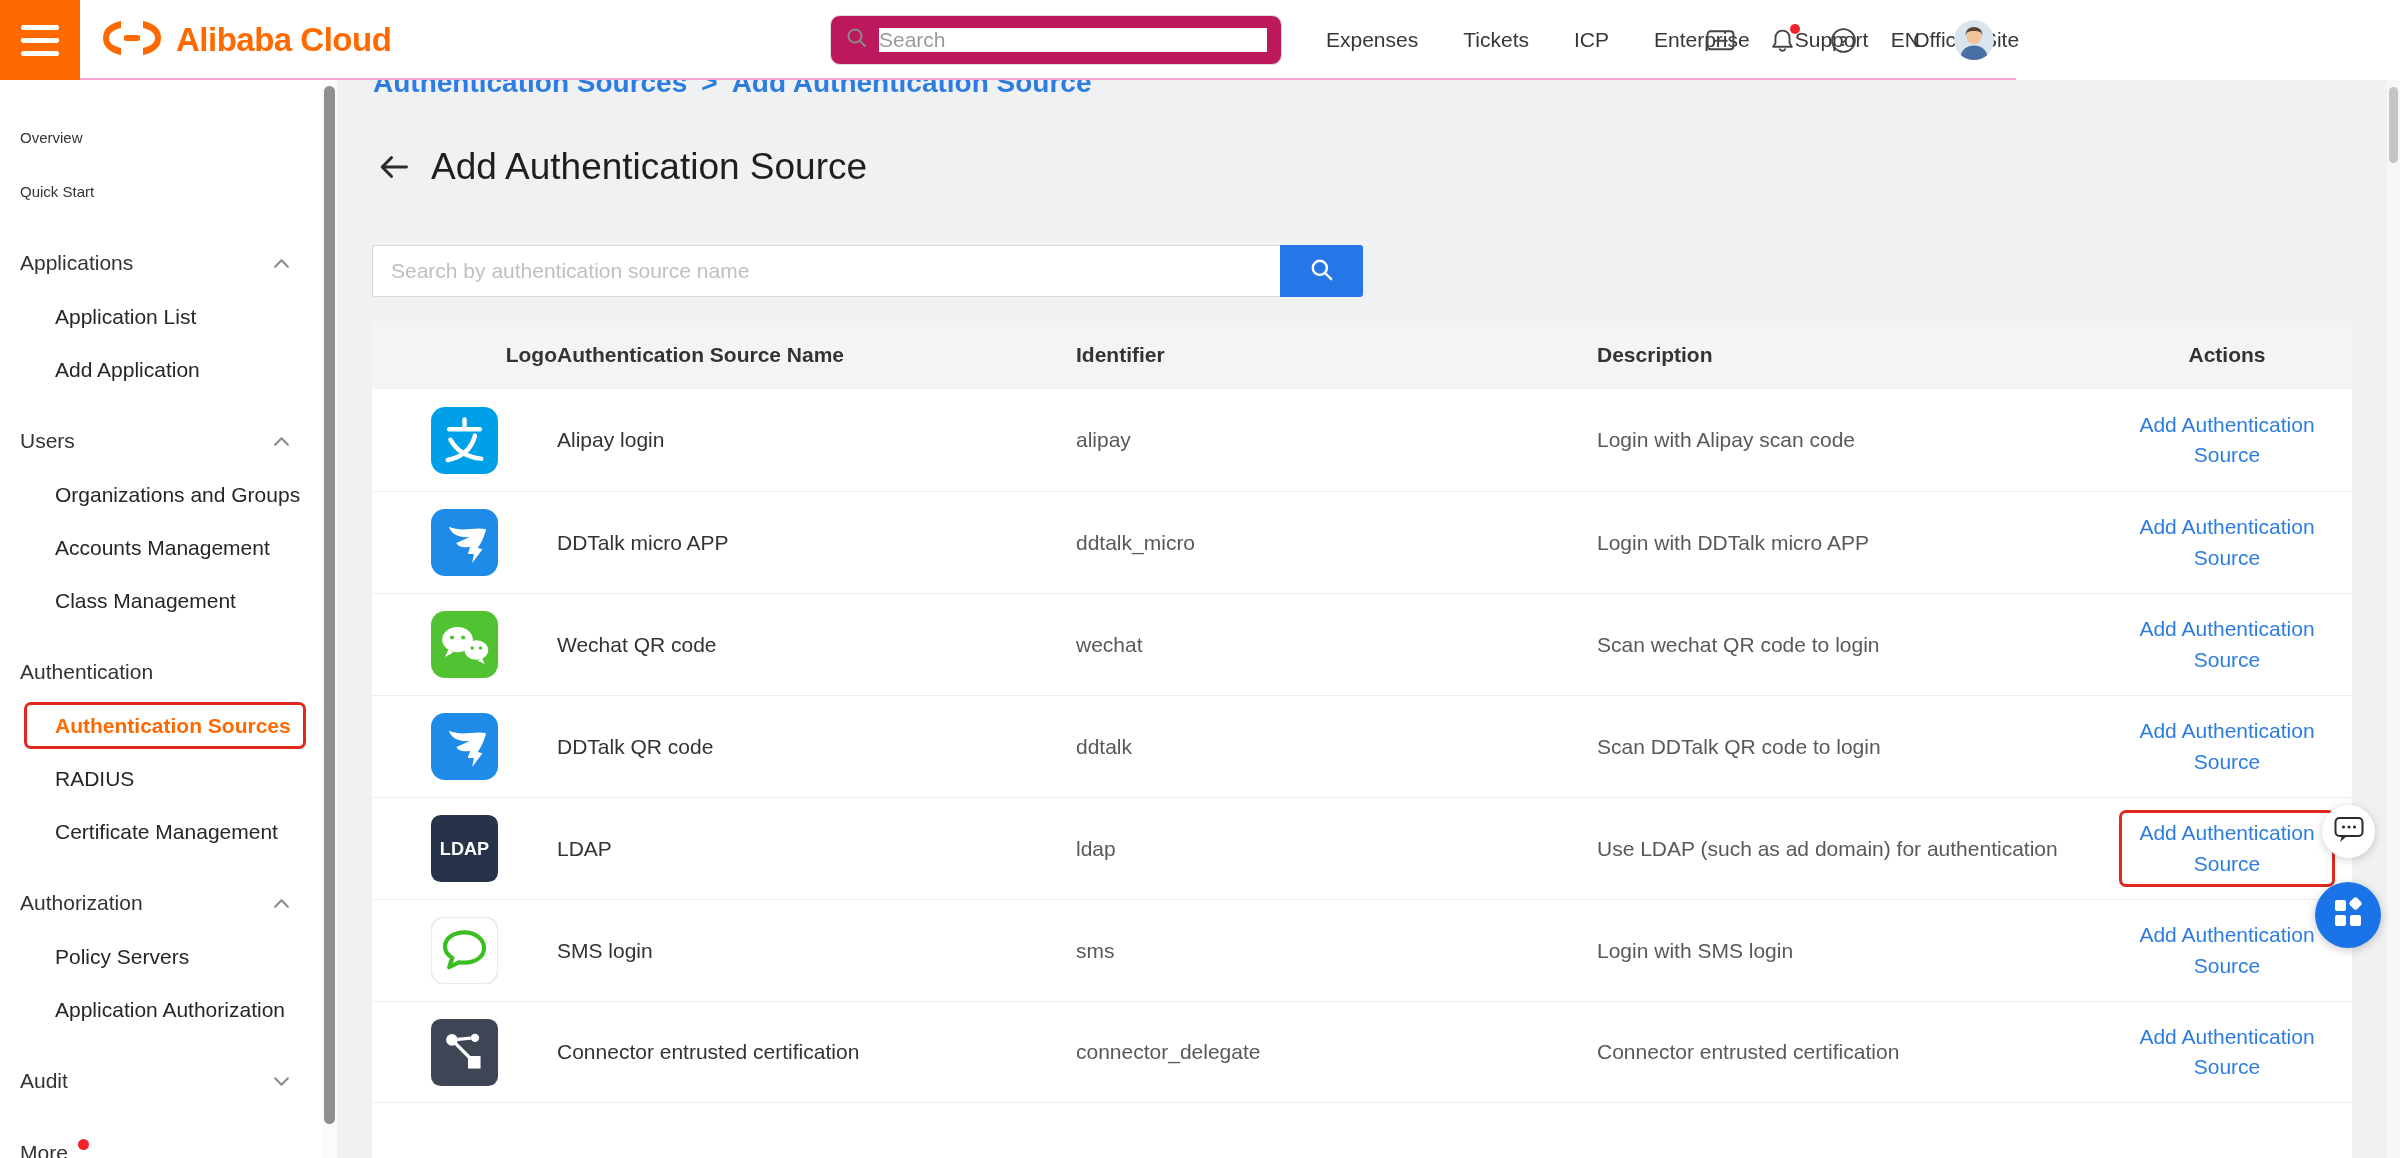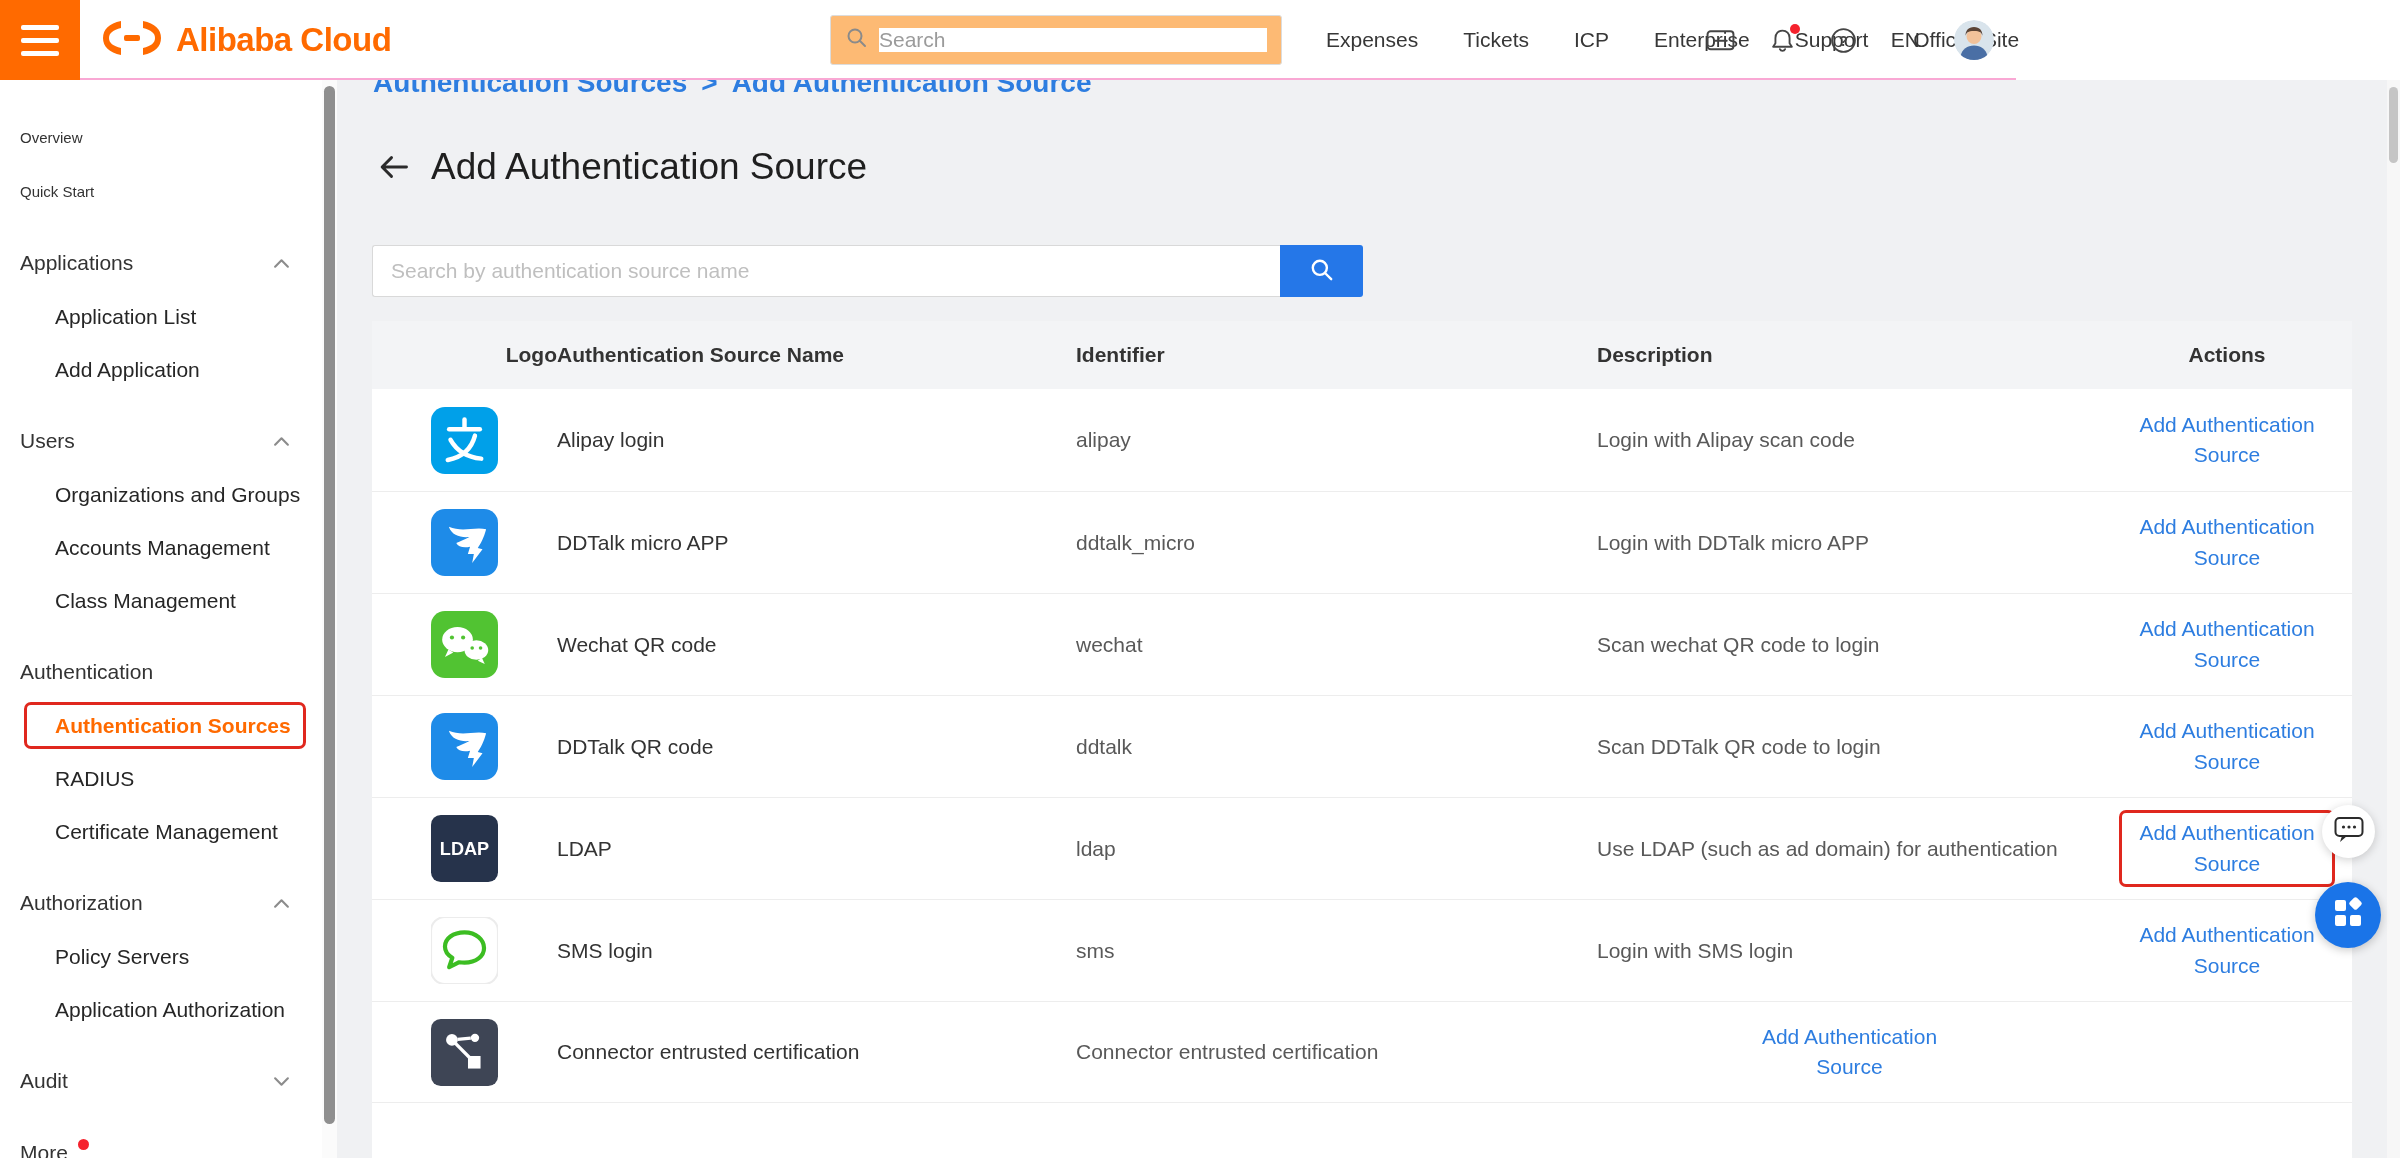--- a/index.html
+++ b/index.html
@@ -11,21 +11,21 @@
   }
   
   .header { position:absolute; top:0; left:0; width:2016px; height:80px; background:#fff;
             border-bottom:2px solid #f9a8d4; z-index:30; }
   .hamburger { position:absolute; left:0; top:0; width:80px; height:80px; background:var(--orange);
                display:flex; flex-direction:column; justify-content:center; align-items:center; gap:8px; cursor:pointer; }
   .hamburger i { width:38px; height:5px; background:#fff; border-radius:2px; }
   .logo { position:absolute; left:100px; top:0; height:80px; display:flex; align-items:center; gap:12px; cursor:pointer; }
   .logo-text { color:var(--orange); font-size:33px; font-weight:bold; letter-spacing:-0.5px; }
   .hsearch { position:absolute; left:830px; top:15px; width:452px; height:50px; border:1px solid #dcdcdc;
-             border-radius:3px; display:flex; align-items:center; padding:8px 14px; gap:10px; background:#fdba74; }
+             border-radius:10px; display:flex; align-items:center; padding:8px 14px; gap:10px; background:#be185d; }
   .hsearch input { border:none; outline:none; font-size:21px; color:#333; flex:1; font-family:inherit; }
   .hsearch input::placeholder { color:#9b9b9b; }
   .hnav { position:absolute; left:1326px; top:0; height:80px; display:flex; align-items:center; gap:45px; }
   .hnav a { font-size:21px; color:#373737; text-decoration:none; white-space:nowrap; cursor:pointer; }
   .hicons { position:absolute; right:22px; top:0; height:80px; display:flex; align-items:center; gap:34px; }
   .hicon { position:relative; display:flex; align-items:center; cursor:pointer; }
   .noti-dot { position:absolute; top:-3px; right:-4px; width:10px; height:10px; border-radius:50%; background:var(--noti); }
   .lang { font-size:21px; color:#373737; cursor:pointer; }
   .avatar { width:40px; height:40px; border-radius:50%; overflow:hidden; display:block; cursor:pointer; }
   
@@ -375,20 +375,21 @@
                 <rect width="48" height="48" rx="7" fill="#3E4555"></rect>
                 <circle cx="15" cy="15" r="4.2" fill="#fff"></circle>
                 <rect x="26.5" y="26.5" width="9" height="9" fill="#fff"></rect>
                 <line x1="17.5" y1="17.5" x2="29" y2="29" stroke="#fff" stroke-width="2.4"></line>
                 <circle cx="31.5" cy="13.5" r="3" fill="#fff"></circle>
                 <line x1="19" y1="14.6" x2="28.5" y2="13.7" stroke="#fff" stroke-width="2.2"></line>
               </svg>
 </span>
           </div>
     <div class="td name">Connector entrusted certification</div>
+    <div class="td ident">connector_delegate</div>
     <div class="td desc">Connector entrusted certification</div>
     <div class="td actions"><span class="action-box"><a class="action-link">Add Authentication Source</a></span></div>
   </div>
 </div>
   </div>
 </main>
 
 <div class="fab-chat">
   <span>
     <svg width="30" height="27" viewBox="0 0 30 27">

